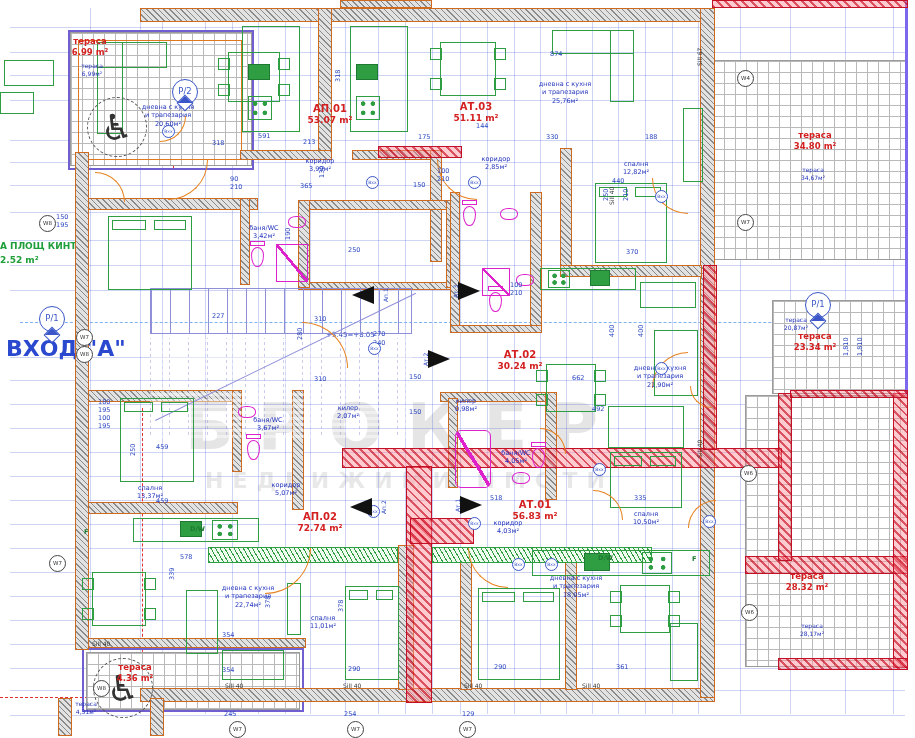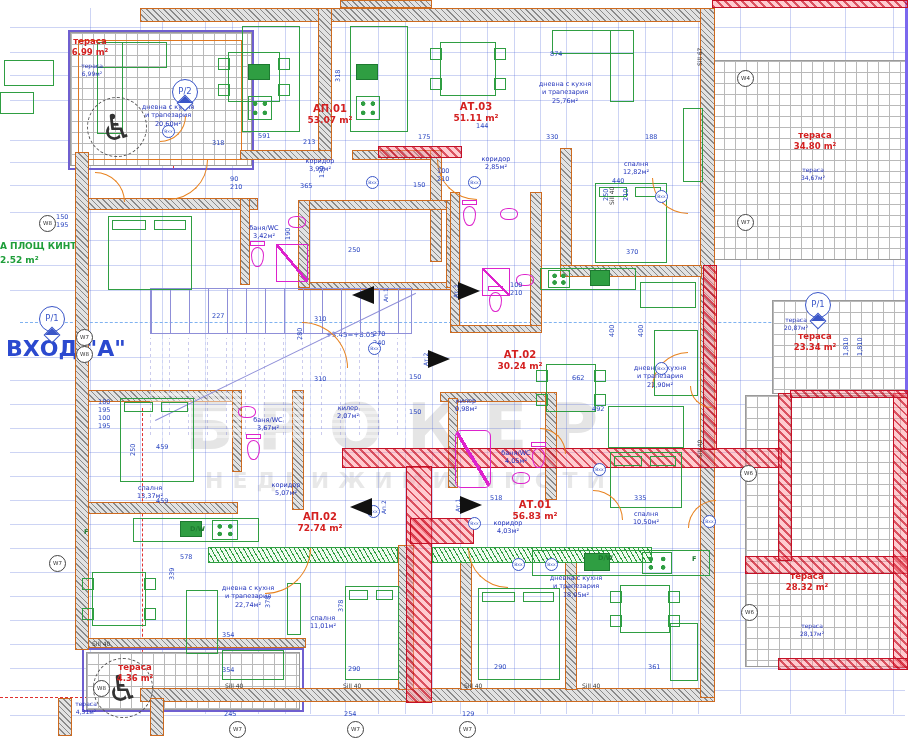--- a/index.html
+++ b/index.html
@@ -477,21 +477,21 @@
     <div class="dim" style="position: absolute; left: 156px; top: 497px;">459</div>
     <div class="dim v" style="position: absolute; left: 129px; top: 456px;">250</div>
     <div class="dim" style="position: absolute; left: 222px; top: 631px;">354</div>
     <div class="dim" style="position: absolute; left: 222px; top: 666px;">354</div>
     <div class="dim" style="position: absolute; left: 180px; top: 553px;">578</div>
     <div class="dim v" style="position: absolute; left: 168px; top: 580px;">339</div>
     <div class="dim v" style="position: absolute; left: 264px; top: 608px;">378</div>
     <div class="dim v" style="position: absolute; left: 337px; top: 612px;">378</div>
     <div class="dim" style="position: absolute; left: 348px; top: 665px;">290</div>
     <div class="dim" style="position: absolute; left: 494px; top: 663px;">290</div>
-    <div class="dim" style="position: absolute; left: 648px; top: 663px; text-align: right;">361</div>
+    <div class="dim" style="position: absolute; left: 616px; top: 663px; text-align: right;">361</div>
     <div class="dim" style="position: absolute; left: 634px; top: 494px;">335</div>
     <div class="dim" style="position: absolute; left: 592px; top: 405px;">492</div>
     <div class="dim" style="position: absolute; left: 572px; top: 374px;">662</div>
     <div class="dim v" style="position: absolute; left: 608px; top: 337px;">400</div>
     <div class="dim v" style="position: absolute; left: 637px; top: 337px;">400</div>
     <div class="dim" style="position: absolute; left: 612px; top: 177px;">440</div>
     <div class="dim v" style="position: absolute; left: 602px; top: 201px;">250</div>
     <div class="dim v" style="position: absolute; left: 622px; top: 201px;">210</div>
     <div class="dim" style="position: absolute; left: 626px; top: 248px;">370</div>
     <div class="dim" style="position: absolute; left: 490px; top: 494px;">518</div>

